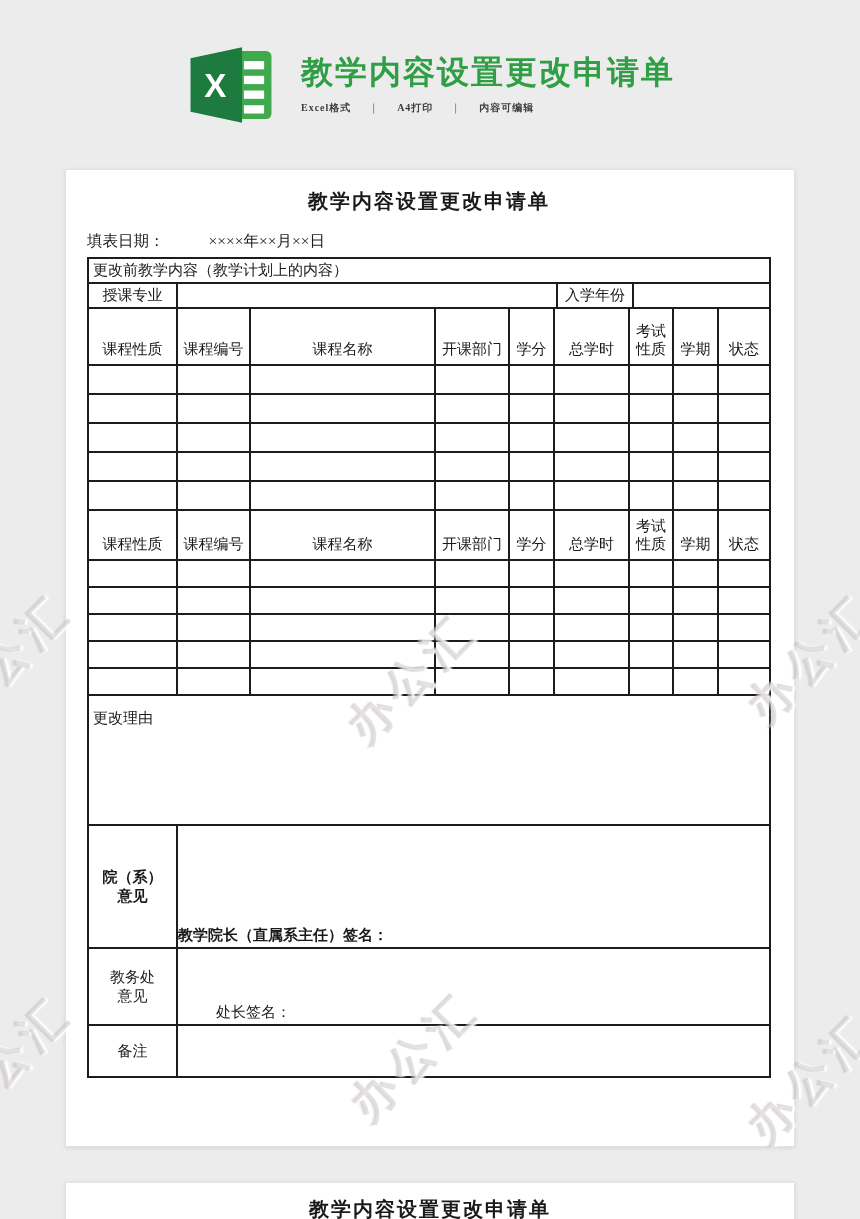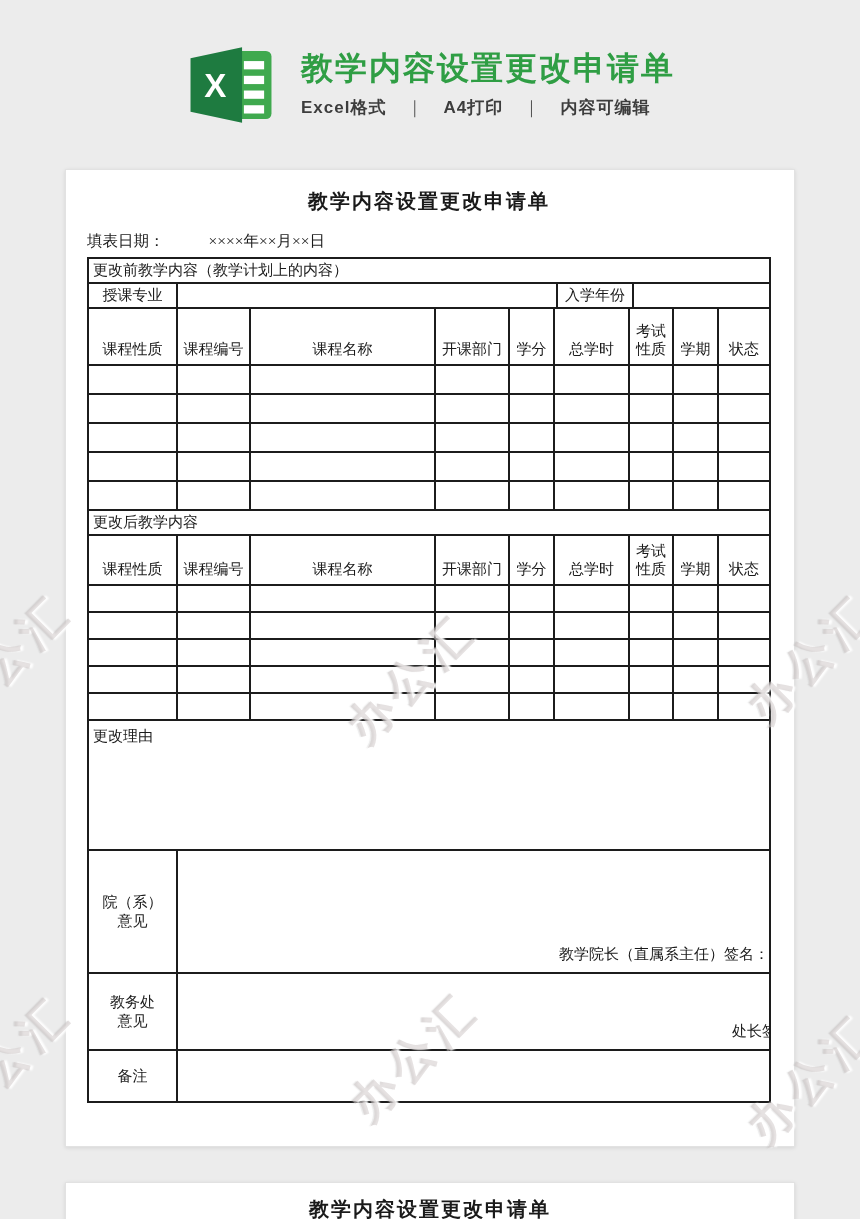--- a/index.html
+++ b/index.html
@@ -5,21 +5,21 @@
   * { margin:0; padding:0; box-sizing:border-box; }
   html,body { width:860px; height:1219px; overflow:hidden; }
   body { background:#ececec; font-family:"Liberation Serif","DejaVu Serif",serif; color:#1a1a1a; position:relative; }
 
   
   .site-header { padding-top:42px; display:flex; justify-content:center; align-items:center; gap:24px;
                  font-family:"Liberation Sans","DejaVu Sans",sans-serif; }
   .brand-icon { width:92px; height:86px; flex:0 0 auto; }
   .head-text { display:flex; flex-direction:column; }
   .head-title { font-size:32px; font-weight:bold; color:#2f9e44; letter-spacing:2px; line-height:1.1; }
-  .head-sub { margin-top:10px; font-size:17px; font-weight:bold; color:#3d3d3d; letter-spacing:1px; }
+  .head-sub { margin-top:10px; font-size:10px; font-weight:bold; color:#3d3d3d; letter-spacing:1px;font-family:Liberation Serif, serif; }
   .head-sub .sep { margin:0 14px; color:#555; font-weight:normal; }
 
   
   .page { width:730px; margin:0 auto; background:#fff; border:1px solid #e2e2e2;
           box-shadow:0 1px 4px rgba(0,0,0,.10); position:relative; z-index:1; }
   .page1 { margin-top:41px; height:978px; padding:18px 23px 0 21px; }
   .page2 { margin-top:35px; height:60px; padding-top:13px; }
   .form-title { text-align:center; font-size:20px; font-weight:bold; letter-spacing:2px; }
 
   .date-row { display:flex; align-items:baseline; margin:16px 0 5px 0; font-size:15.5px; }
@@ -35,25 +35,25 @@
   .c:last-child { border-right:none; }
   .h25 { height:25px; } .h29 { height:29px; } .h27 { height:27px; }
   .hrow1 { height:57px; } .hrow2 { height:50px; }
   .hcell { align-items:flex-end; padding-bottom:5px;text-align:center; }
   .aw1 { flex:0 0 89px; } .aw2 { flex:1 1 auto; } .aw3 { flex:0 0 76px; } .aw4 { flex:0 0 135px; }
   .cw1 { flex:0 0 89px; } .cw2 { flex:0 0 73px; } .cw3 { flex:1 1 auto; } .cw4 { flex:0 0 74px; }
   .cw5 { flex:0 0 45px; } .cw6 { flex:0 0 75px; } .cw7 { flex:0 0 44px; } .cw8 { flex:0 0 45px; }
   .cw9 { flex:0 0 50px; }
   .section-cell { flex:1 1 auto; justify-content:flex-start; text-align:left; padding-left:4px; }
   .reason-row { height:130px; }
-  .reason-cell { flex:1 1 auto; align-items:flex-start; justify-content:flex-start; text-align:right; padding:6px 4px; }
-  .sign-row-dept { height:123px; } .sign-row-office { height:77px; } .sign-row-remark { height:50px; }
+  .reason-cell { flex:1 1 auto; align-items:flex-start; justify-content:flex-start; text-align:right; padding:13px 4px; }
+  .sign-row-dept { height:123px;font-weight:bold; } .sign-row-office { height:77px; } .sign-row-remark { height:50px; }
   .vlabel { white-space:pre-line; }
   .content-cell { flex:1 1 auto; flex-direction:column; align-items:stretch; }
-  .sign { margin-top:auto; text-align:right; padding-bottom:8px; }
+  .sign { margin-top:auto; text-align:left; padding-bottom:2px; }
   .sign.shift { transform:translateX(38px); }
   .rows-host { display:block; }
   .rows-host .frow:last-child { border-bottom:2px solid #1c1c1c; }
 
   
   .wm { position:absolute; z-index:3; font-family:"Liberation Sans","DejaVu Sans",sans-serif;
         font-size:46px; font-weight:bold; letter-spacing:7px; transform:rotate(-45deg);
         color:rgba(205,198,198,0.5); text-shadow:2px 2px 2px rgba(255,255,255,.95), -1px -1px 1px rgba(175,175,175,.25);
         pointer-events:none; white-space:nowrap; }
 </style>
@@ -178,23 +178,20 @@
           <div class="c" style="flex: 1 1 auto;"></div>
           <div class="c" style="flex: 0 0 74px;"></div>
           <div class="c" style="flex: 0 0 45px;"></div>
           <div class="c" style="flex: 0 0 75px;"></div>
           <div class="c" style="flex: 0 0 44px;"></div>
           <div class="c" style="flex: 0 0 45px;"></div>
           <div class="c" style="flex: 0 0 50px;"></div>
         </div>
       </div>
 
-    <div class="frow h25">
-      <div class="c section-cell">更改后教学内容</div>
-    </div>
 
     <div class="frow hrow2">
       <div class="c hcell cw1">课程性质</div>
       <div class="c hcell cw2">课程编号</div>
       <div class="c hcell cw3">课程名称</div>
       <div class="c hcell cw4">开课部门</div>
       <div class="c hcell cw5">学分</div>
       <div class="c hcell cw6">总学时</div>
       <div class="c hcell cw7">考试性质</div>
       <div class="c hcell cw8">学期</div>

